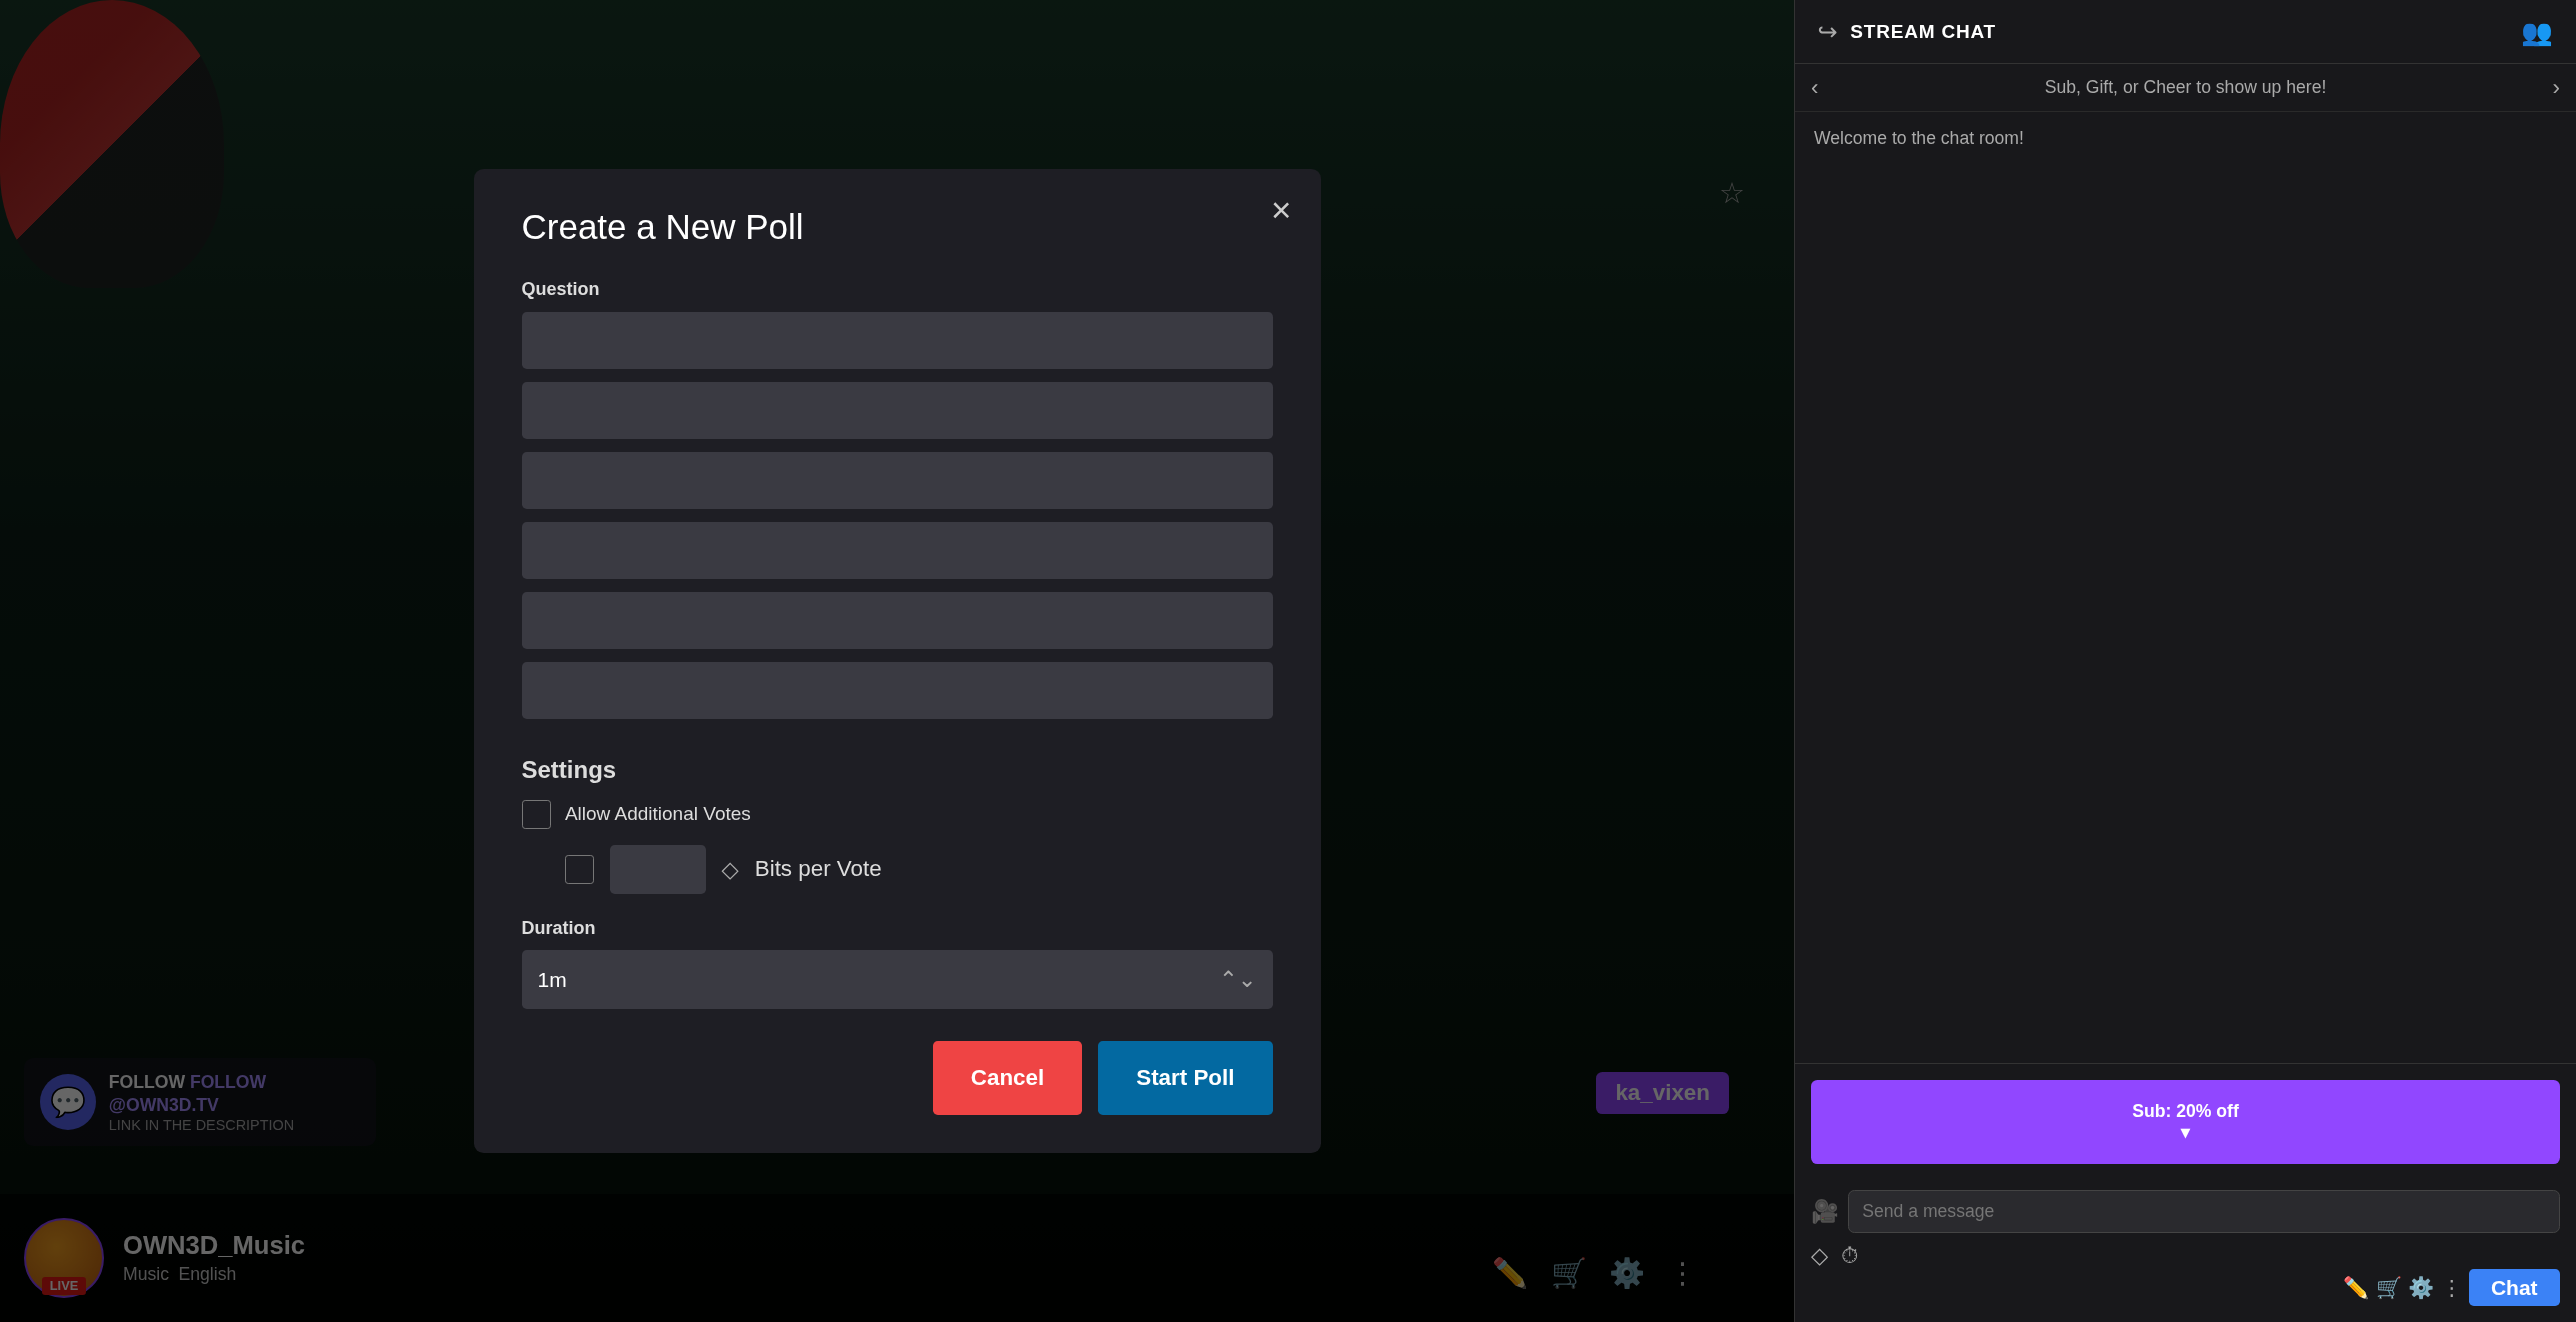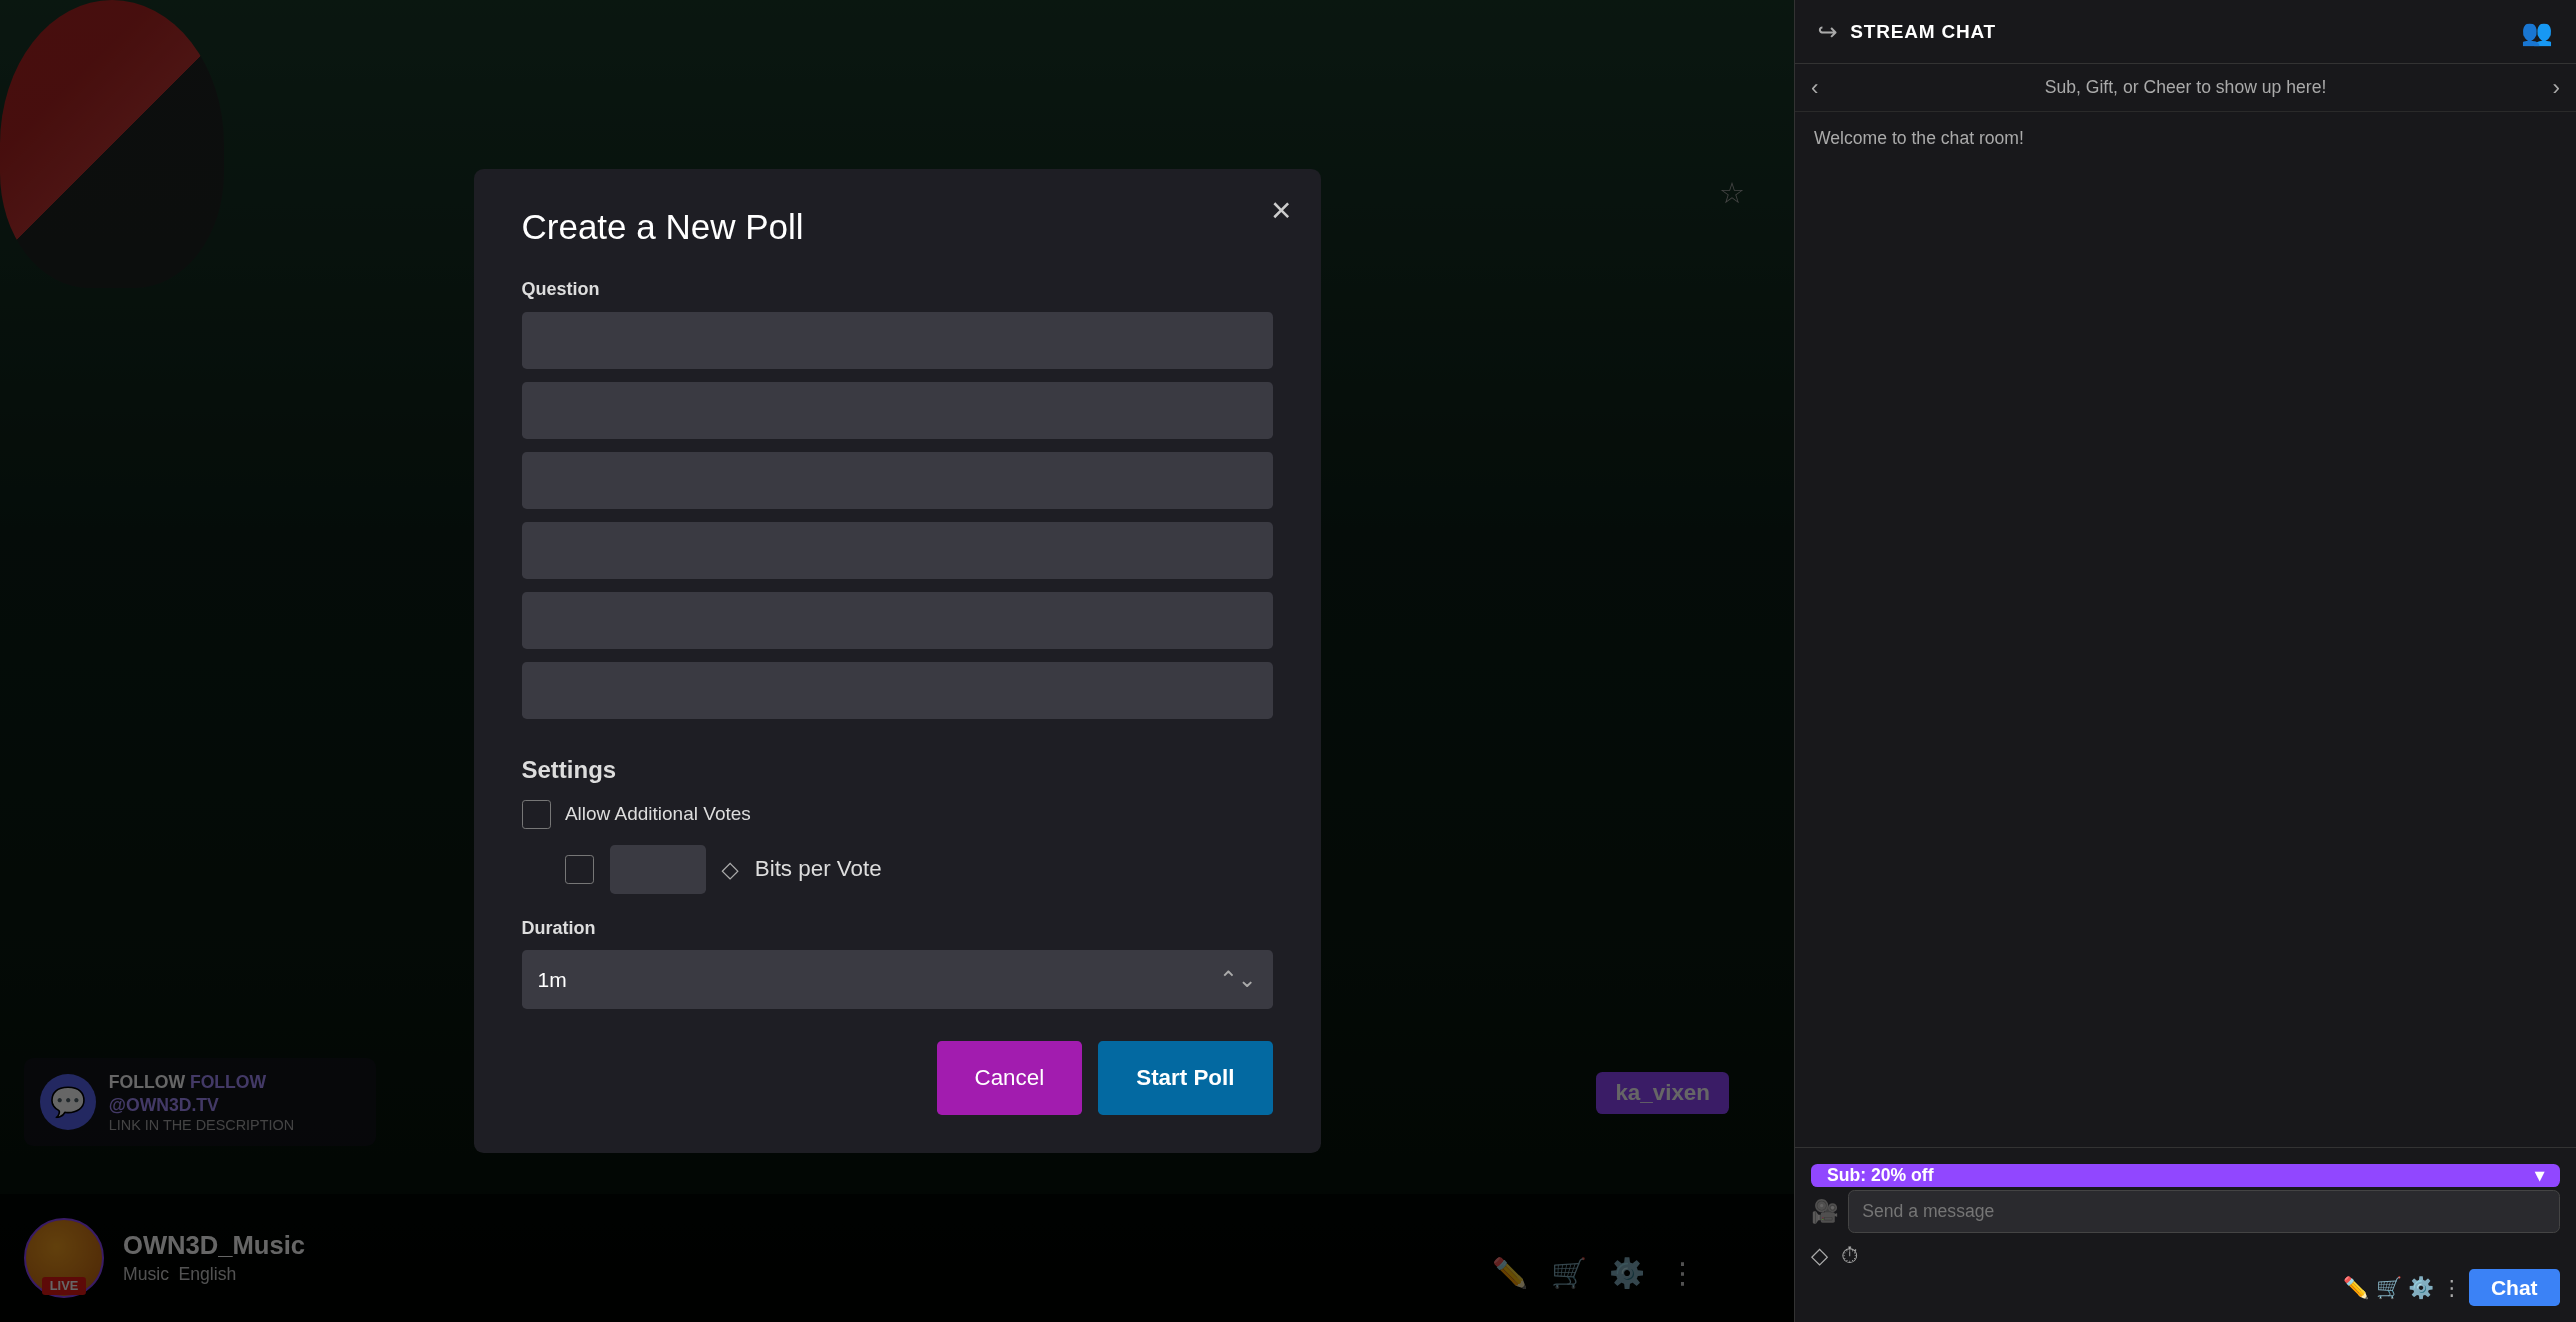--- a/index.html
+++ b/index.html
@@ -205,28 +205,29 @@
     .chat-footer {
       border-top: 0.8px solid #333;
       padding: 16px;
       flex-shrink: 0;
     }
 
     
     .sub-badge-bar {
       background: #9147ff;
       border-radius: 6.4px;
-      padding: 1px 16px;
+      padding: 21px 16px;
       display: flex;
       align-items: center;
       justify-content: space-between;
-      margin-bottom: 3px;
+      margin-bottom: 26px;
       color: white;
       font-size: 17.6px;
       font-weight: bold;
+      flex-direction: column;
     }
 
     .chat-input-row {
       display: flex;
       align-items: center;
       gap: 9.6px;
       margin-bottom: 9.6px;
     }
     .chat-cam-icon {
       color: #e91916;
@@ -430,28 +431,28 @@
 
     
     .modal-footer {
       display: flex;
       justify-content: flex-end;
       gap: 16px;
       margin-top: 8px;
     }
 
     .btn-cancel {
-      background: #a21caf;
+      background: #ef4444;
       color: white;
       border: none;
       border-radius: 4.8px;
       padding: 24px 38px;
       font-size: 22.4px;
       cursor: pointer;
-      font-weight: 400;
+      font-weight: 700;
     }
 
     .btn-start {
       background: #0369a1;
       color: white;
       border: none;
       border-radius: 4.8px;
       padding: 17.6px 38px;
       font-size: 22.4px;
       cursor: pointer;

